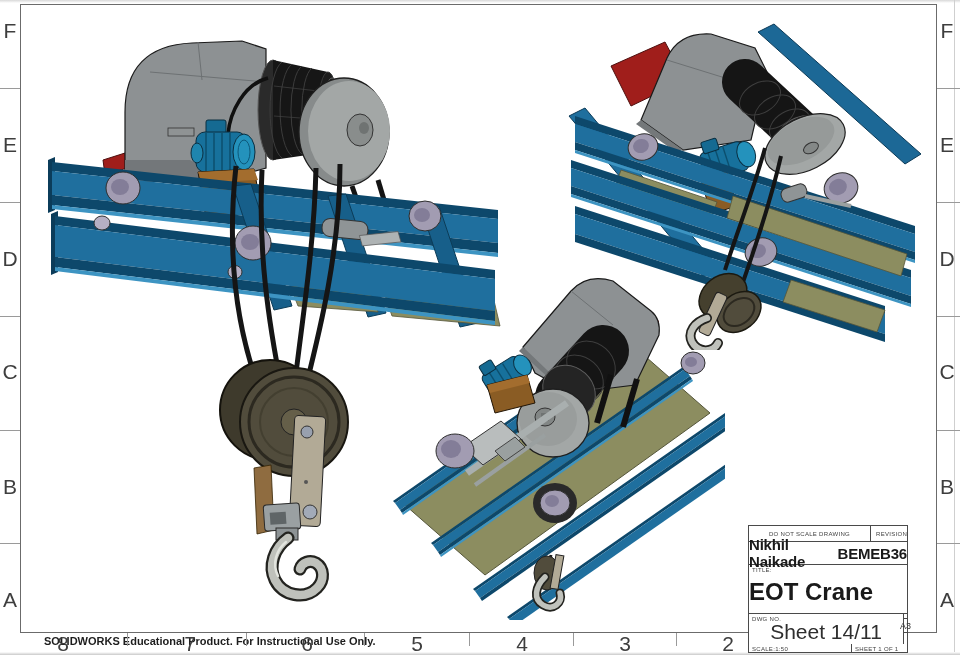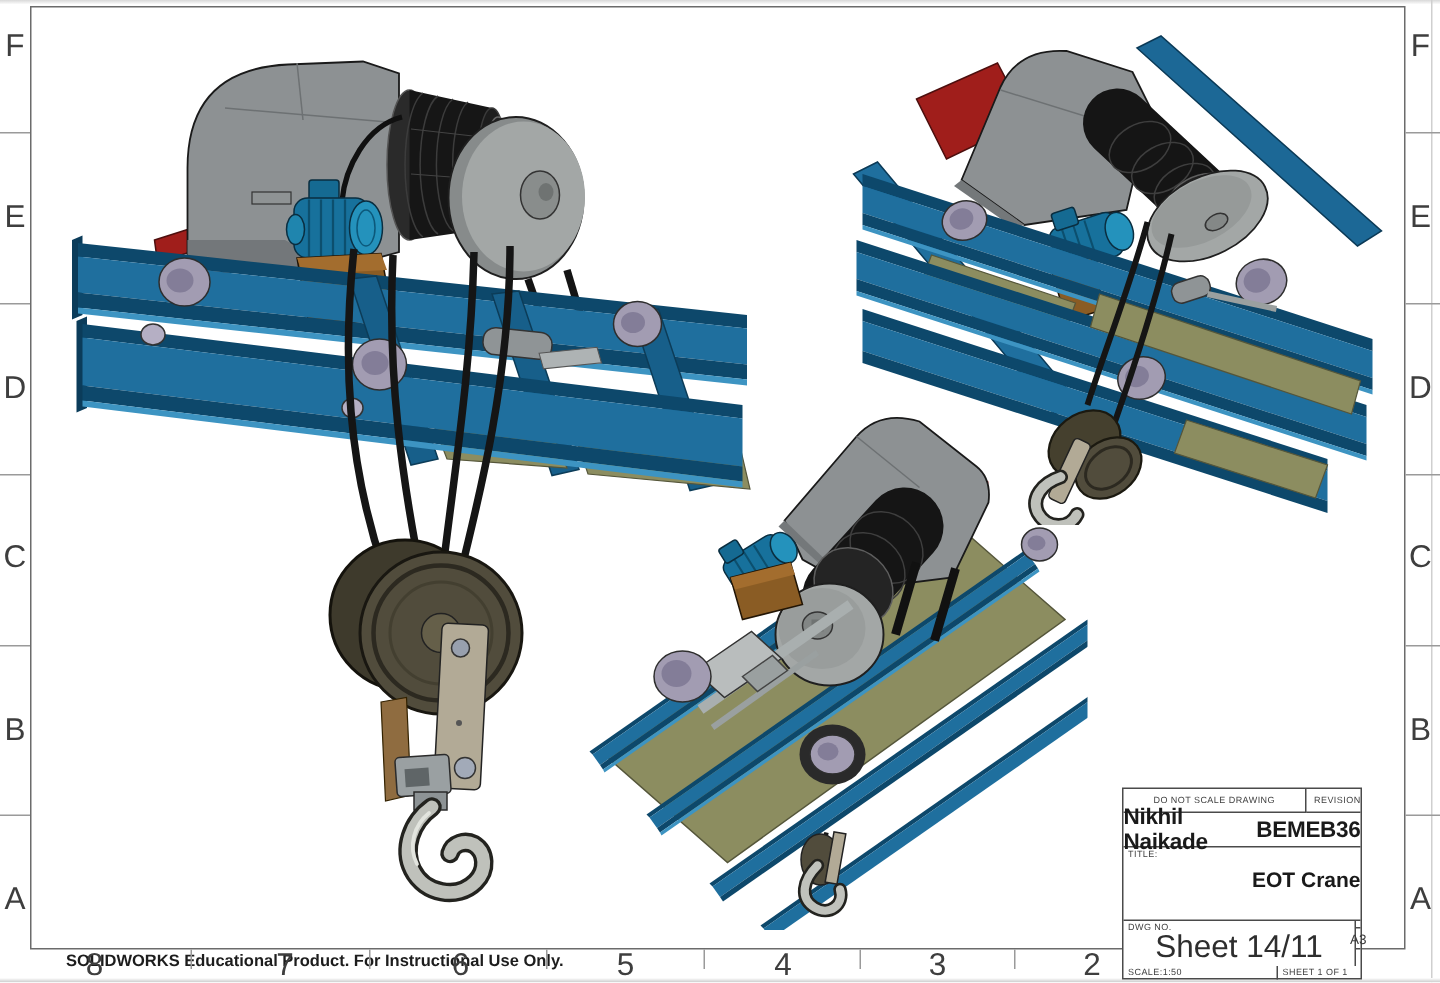--- a/index.html
+++ b/index.html
@@ -25,21 +25,21 @@
   .tb *{box-sizing:border-box;}
   .cell{position:absolute;border-color:#4a4a4a;}
   .lbl{font-size:6px;color:#3f3f3f;letter-spacing:.3px;}
   .r1a{left:0;top:0;width:122px;height:16px;border-right:1px solid #4a4a4a;border-bottom:1px solid #4a4a4a;
        display:flex;align-items:center;justify-content:center;}
   .r1b{left:122px;top:0;right:0;height:16px;border-bottom:1px solid #4a4a4a;display:flex;align-items:center;padding-left:5px;}
   .r2{left:0;top:16px;right:0;height:23px;border-bottom:1px solid #4a4a4a;display:flex;align-items:center;
       justify-content:center;gap:11px;font-weight:700;font-size:15px;letter-spacing:-.2px;}
   .r3{left:0;top:39px;right:0;height:49px;border-bottom:1px solid #4a4a4a;}
   .r3 .lbl{position:absolute;left:3px;top:2px;}
-  .r3 .big{position:absolute;left:0;right:0;top:13px;text-align:right;font-weight:700;font-size:14px;}
+  .r3 .big{position:absolute;left:0;right:0;top:13px;text-align:left;font-weight:700;font-size:24px;}
   .r4a{left:0;top:88px;width:155px;height:30px;border-right:1px solid #4a4a4a;}
   .r4a .lbl{position:absolute;left:3px;top:2px;}
   .r4a .big{position:absolute;left:0;right:0;top:6px;text-align:center;font-size:21px;font-weight:400;color:#2e2e2e;}
   .r4b{left:155px;top:88px;right:0;height:30px;}
   .a3top{height:5px;border-bottom:1px solid #4a4a4a;}
   .a3box{height:14px;border-bottom:1px solid #4a4a4a;display:flex;align-items:center;justify-content:center;
          font-size:9px;color:#3a3a3a;}
   .r5a{left:0;top:118px;width:103px;height:9px;border-right:1px solid #4a4a4a;display:flex;align-items:center;padding-left:3px;}
   .r5b{left:103px;top:118px;right:0;height:9px;display:flex;align-items:center;padding-left:3px;}
   

